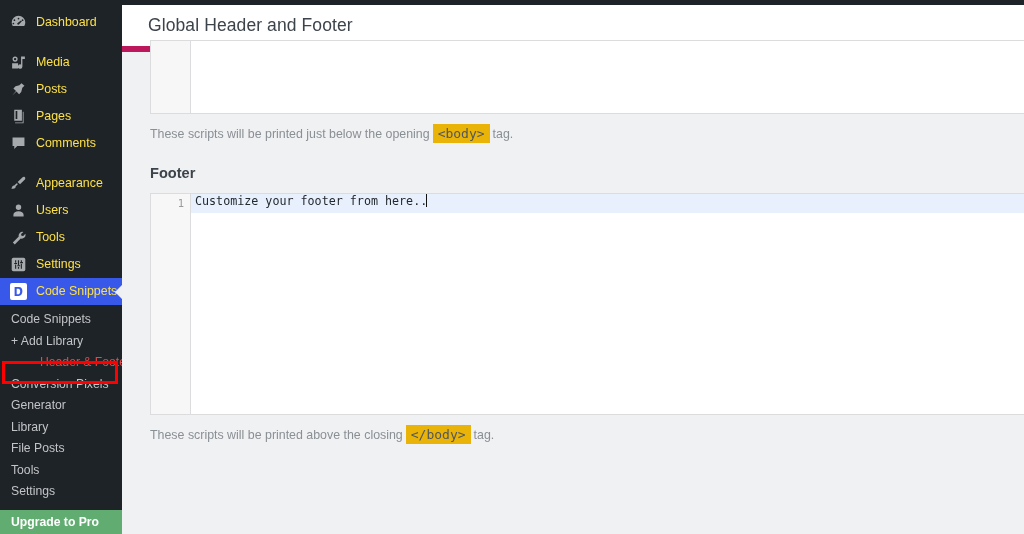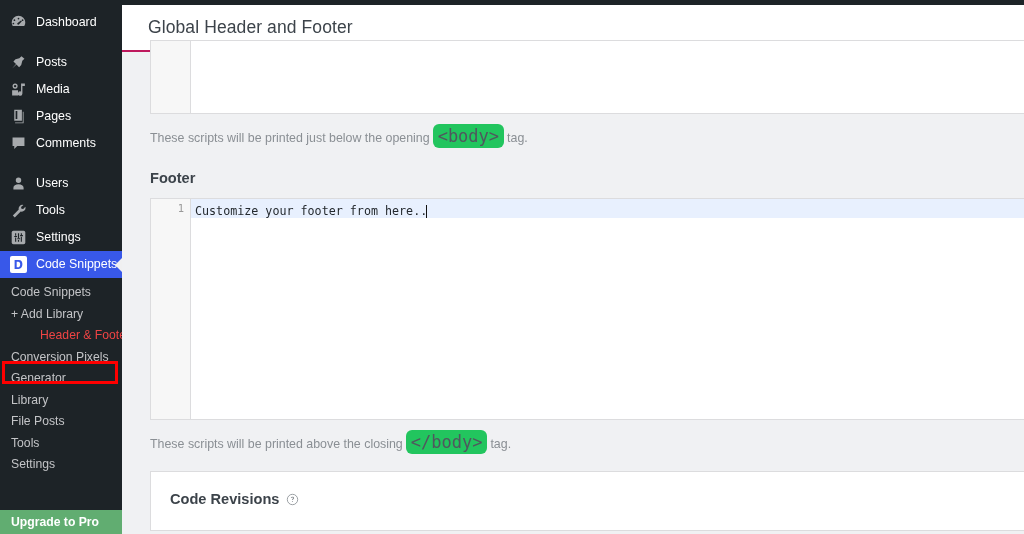--- a/index.html
+++ b/index.html
@@ -38,21 +38,21 @@
     line-height: 27px;
     white-space: nowrap;
   }
   .menu-item .ico {
     width: 18px; height: 18px;
     margin-right: 9px;
     display: inline-flex; align-items: center; justify-content: center;
     flex: 0 0 18px;
   }
   .menu-item .ico svg { display: block; }
-  .menu-item .lbl { color: #ffffff; }
+  .menu-item .lbl { color: #fde047; }
   .menu-sep { height: 13px; }
   .menu-item.current {
     background: #3858e9;
     color: #fff;
     font-weight: normal;
   }
   .menu-item.current .iconbox {
     width: 17px; height: 17px;
     background: #ffffff;
     border-radius: 2px;
@@ -106,21 +106,21 @@
   
   .main {
     position: absolute; top: 5px; left: 122px;
     width: 902px; height: 529px;
     background: #f0f1f3;
     overflow: hidden;
   }
   .page-header {
     height: 47px;
     background: #ffffff;
-    border-bottom: 2px solid #be185d;
+    border-bottom: 6px solid #be185d;
     display: flex; align-items: center;
     padding-left: 26px;
   }
   .page-title {
     font-size: 17.5px;
     color: #3c434a;
     letter-spacing: 0.1px;
   }
 
   
@@ -148,21 +148,21 @@
     line-height: 19px;
   }
   .codearea {
     flex: 1 1 auto;
     position: relative;
     background: #ffffff;
   }
   .activeline {
     background: #e8f0fe;
     height: 19px;
-    display: flex; align-items: flex-end;
+    display: flex; align-items: flex-start;
     padding-left: 4px;
   }
   .codetext {
     font-family: "DejaVu Sans Mono", monospace;
     font-size: 11.7px;
     color: #24292e;
     white-space: pre;
   }
   .caret {
     display: inline-block;
@@ -175,25 +175,25 @@
   .helptext {
     margin-left: 28px;
     font-size: 12.4px;
     color: #8a8f94;
     padding-top: 12px;
     padding-bottom: 10px;
     white-space: nowrap;
   }
   .helptext code {
     font-family: "DejaVu Sans Mono", monospace;
-    font-size: 17px;
-    background: #22c55e;
+    font-size: 13px;
+    background: #eab308;
     color: #50575e;
     padding: 2px 5px;
-    border-radius: 6px;
+    border-radius: 0;
     margin: 0 3px;
   }
   .section-title {
     margin-left: 28px;
     font-size: 14.6px;
     font-weight: bold;
     color: #3c434a;
     padding-top: 14px;
     padding-bottom: 12px;
   }
@@ -237,55 +237,63 @@
           </svg>
       </span>
       <span class="lbl">Dashboard</span>
     </div>
 
     <div class="menu-sep"></div>
 
     <div class="menu-item">
       <span class="ico">
         <svg width="17" height="17" viewBox="0 0 20 20">
+            <path fill="#a7aaad" d="M6 3a3 3 0 1 0 0 6 3 3 0 0 0 0-6zm0 1.6a1.4 1.4 0 1 1 0 2.8 1.4 1.4 0 0 1 0-2.8zM13 3v9.4a2.6 2.6 0 1 0 1.6 2.4V6h2.9V3H13zM2.5 11v6h7v-6h-7z"></path>
+          </svg>
+      </span>
+      <span class="lbl">Media</span>
+    </div>
+
+    <div class="menu-item">
+      <span class="ico">
+        <svg width="17" height="17" viewBox="0 0 20 20">
             <path fill="#a7aaad" d="M13.5 2.5 11 5l-4.5 1.3L4 8.8l3.1 3.1L2.5 17l5.1-4.6 3.1 3.1 2.5-2.5L14.5 8 17 5.5l-3.5-3z"></path>
           </svg>
       </span>
       <span class="lbl">Posts</span>
     </div>
 
     <div class="menu-item">
       <span class="ico">
         <svg width="17" height="17" viewBox="0 0 20 20">
-            <path fill="#a7aaad" d="M6 3a3 3 0 1 0 0 6 3 3 0 0 0 0-6zm0 1.6a1.4 1.4 0 1 1 0 2.8 1.4 1.4 0 0 1 0-2.8zM13 3v9.4a2.6 2.6 0 1 0 1.6 2.4V6h2.9V3H13zM2.5 11v6h7v-6h-7z"></path>
-          </svg>
-      </span>
-      <span class="lbl">Media</span>
-    </div>
-
-    <div class="menu-item">
-      <span class="ico">
-        <svg width="17" height="17" viewBox="0 0 20 20">
             <path fill="#a7aaad" d="M5 2v13h9V2H5zm1.6 1.6h2V13h-2V3.6zM15 4.5V17H6v1h10V4.5h-1z"></path>
           </svg>
       </span>
       <span class="lbl">Pages</span>
     </div>
 
     <div class="menu-item">
       <span class="ico">
         <svg width="17" height="17" viewBox="0 0 20 20">
             <path fill="#a7aaad" d="M3 3h14v10H8.5L5 16.5V13H3V3z"></path>
           </svg>
       </span>
       <span class="lbl">Comments</span>
     </div>
 
     <div class="menu-sep"></div>
 
+    <div class="menu-item">
+      <span class="ico">
+        <svg width="17" height="17" viewBox="0 0 20 20">
+            <path fill="#a7aaad" d="M17.5 2.5c-.8-.8-2-.6-3 .3L9 8.2l2.8 2.8 5.4-5.5c.9-1 1.1-2.2.3-3zM7.8 9.6 5 12.4c-.6-.2-1.3 0-1.8.5-.8.8-.6 1.9-1.7 3 1.9.6 3.7.3 4.6-.6.5-.5.7-1.2.5-1.8l2.8-2.8-1.6-1.1z"></path>
+          </svg>
+      </span>
+      <span class="lbl">Appearance</span>
+    </div>
 
 
     <div class="menu-item">
       <span class="ico">
         <svg width="17" height="17" viewBox="0 0 20 20">
             <path fill="#a7aaad" d="M10 3a3.2 3.2 0 1 0 0 6.4A3.2 3.2 0 0 0 10 3zm0 8c-3.3 0-6 1.8-6 4v2h12v-2c0-2.2-2.7-4-6-4z"></path>
           </svg>
       </span>
       <span class="lbl">Users</span>
     </div>
@@ -365,26 +373,15 @@
           <span class="codetext">Customize your footer from here..</span>
             <span class="caret"></span>
         </div>
       </div>
     </div>
 
     <div class="helptext">
       <span>These scripts will be printed above the closing</span><code>&lt;/body&gt;</code><span>tag.</span>
     </div>
 
-    <div class="card" style="margin-top:9px; height:60px;">
-      <div class="card-title">
-        <span>Code Revisions</span>
-        <span class="help-icon">
-          <svg width="13" height="13" viewBox="0 0 20 20">
-              <circle cx="10" cy="10" r="8" fill="none" stroke="#8a8f94" stroke-width="1.3"></circle>
-              <path fill="#8a8f94" d="M9.2 12.2h1.5v1.4H9.2zm.8-6.6c-1.4 0-2.4.9-2.5 2.2h1.4c.05-.6.5-1 1.1-1 .6 0 1 .35 1 .9 0 .45-.2.7-.8 1.1-.7.5-1 .95-.95 1.8h1.4c0-.5.15-.75.75-1.15.75-.5 1.1-1 1.1-1.85 0-1.2-1-2-2.55-2z"></path>
-            </svg>
-        </span>
-      </div>
-    </div>
 
   </div>
 </div>
 
 </body></html>

